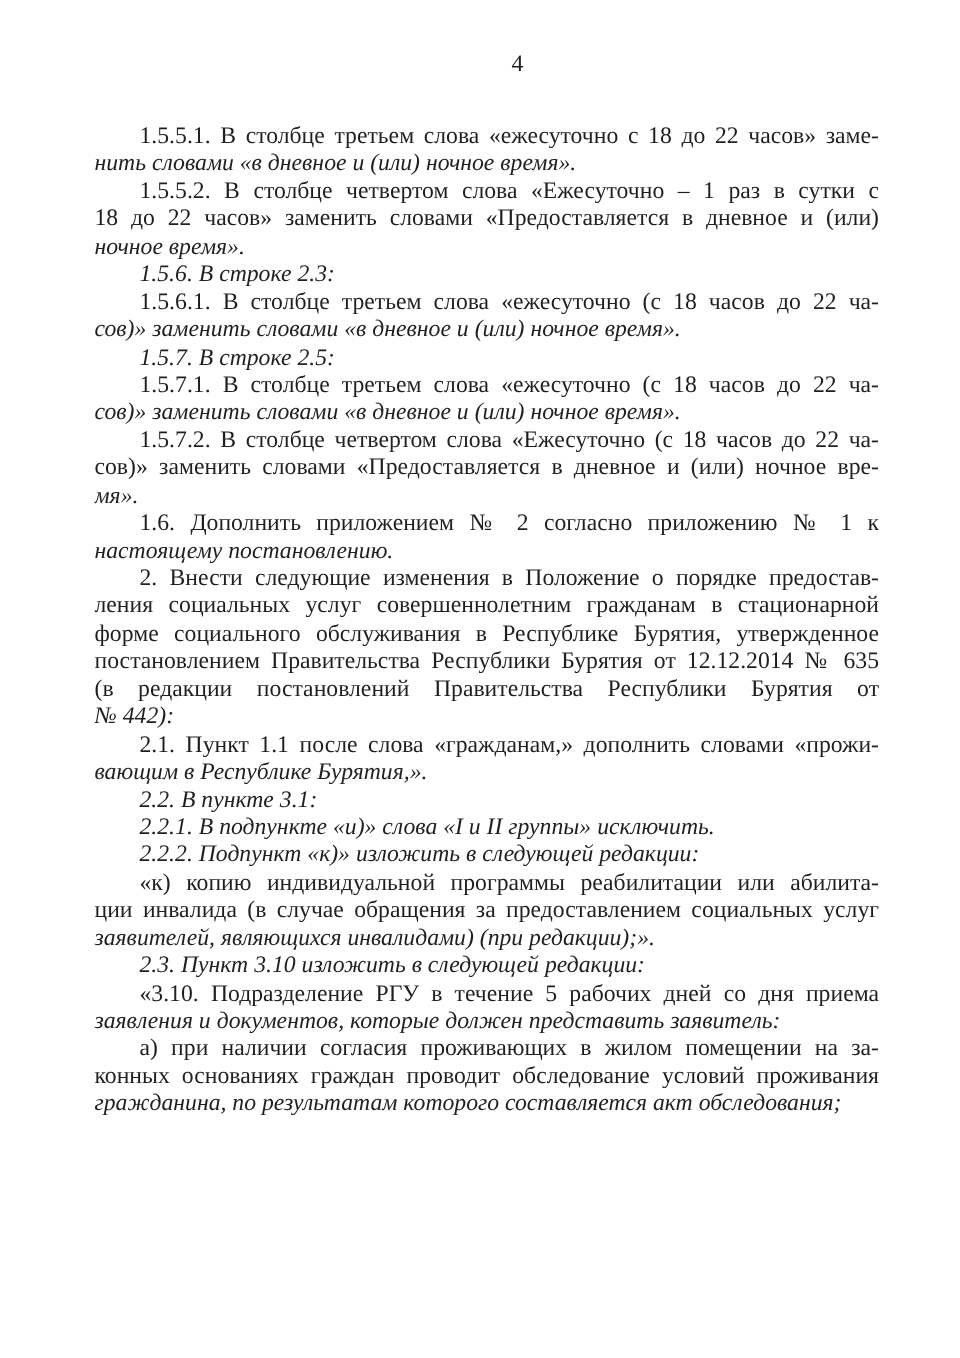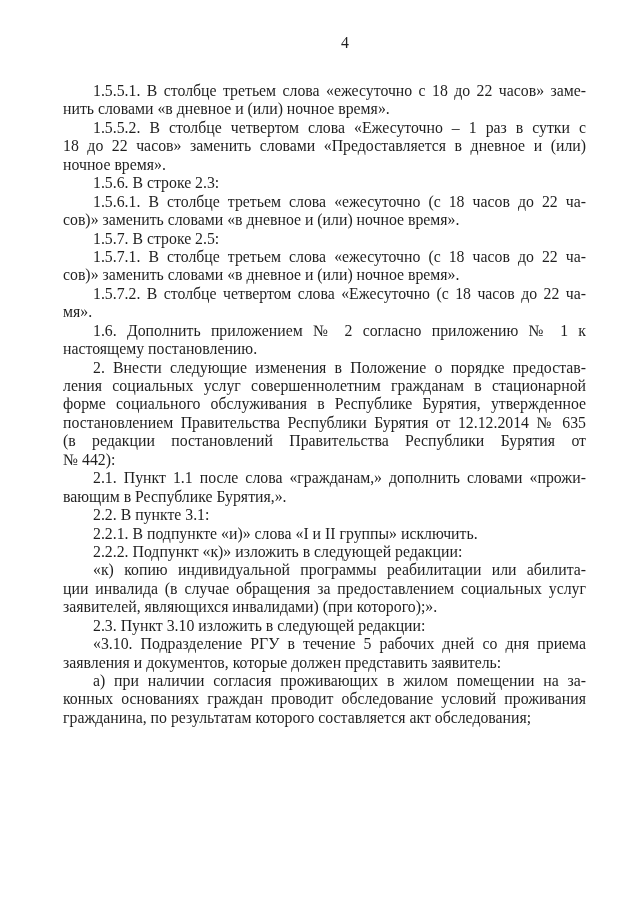--- a/index.html
+++ b/index.html
@@ -38,21 +38,21 @@
   .para.gap-before { }
   .line {
     white-space: nowrap;
     overflow: hidden;
     height: 18.45px;
     text-align: justify;
     text-align-last: justify;
     text-justify: inter-word;
   }
   .line.first { text-indent: 30px; }
-  .line.lastline { text-align-last: left; }
+  .line.lastline { text-align-last: left; font-style: italic; }
 </style>
 </head>
 <body>
 
 <div class="page">
   <div class="page-number">4</div>
   <div class="doc-body">
       <div class="para">
         <div class="line first">1.5.5.1. В столбце третьем слова «ежесуточно с 18 до 22 часов» заме-</div>
         <div class="line lastline">нить словами «в дневное и (или) ночное время».</div>
@@ -71,20 +71,21 @@
       </div>
       <div class="para">
         <div class="line first lastline">1.5.7. В строке 2.5:</div>
       </div>
       <div class="para">
         <div class="line first">1.5.7.1. В столбце третьем слова «ежесуточно (с 18 часов до 22 ча-</div>
         <div class="line lastline">сов)» заменить словами «в дневное и (или) ночное время».</div>
       </div>
       <div class="para">
         <div class="line first">1.5.7.2. В столбце четвертом слова «Ежесуточно (с 18 часов до 22 ча-</div>
+        <div class="line">сов)» заменить словами «Предоставляется в дневное и (или) ночное вре-</div>
         <div class="line lastline">мя».</div>
       </div>
       <div class="para">
         <div class="line first">1.6. Дополнить приложением № 2 согласно приложению № 1 к</div>
         <div class="line lastline">настоящему постановлению.</div>
       </div>
       <div class="para gap-before">
         <div class="line first">2. Внести следующие изменения в Положение о порядке предостав-</div>
         <div class="line">ления социальных услуг совершеннолетним гражданам в стационарной</div>
         <div class="line">форме социального обслуживания в Республике Бурятия, утвержденное</div>
@@ -101,21 +102,21 @@
       </div>
       <div class="para">
         <div class="line first lastline">2.2.1. В подпункте «и)» слова «I и II группы» исключить.</div>
       </div>
       <div class="para">
         <div class="line first lastline">2.2.2. Подпункт «к)» изложить в следующей редакции:</div>
       </div>
       <div class="para">
         <div class="line first">«к) копию индивидуальной программы реабилитации или абилита-</div>
         <div class="line">ции инвалида (в случае обращения за предоставлением социальных услуг</div>
-        <div class="line lastline">заявителей, являющихся инвалидами) (при которого);».</div>
+        <div class="line lastline">заявителей, являющихся инвалидами) (при редакции);».</div>
       </div>
       <div class="para">
         <div class="line first lastline">2.3. Пункт 3.10 изложить в следующей редакции:</div>
       </div>
       <div class="para">
         <div class="line first">«3.10. Подразделение РГУ в течение 5 рабочих дней со дня приема</div>
         <div class="line lastline">заявления и документов, которые должен представить заявитель:</div>
       </div>
       <div class="para">
         <div class="line first">а) при наличии согласия проживающих в жилом помещении на за-</div>

